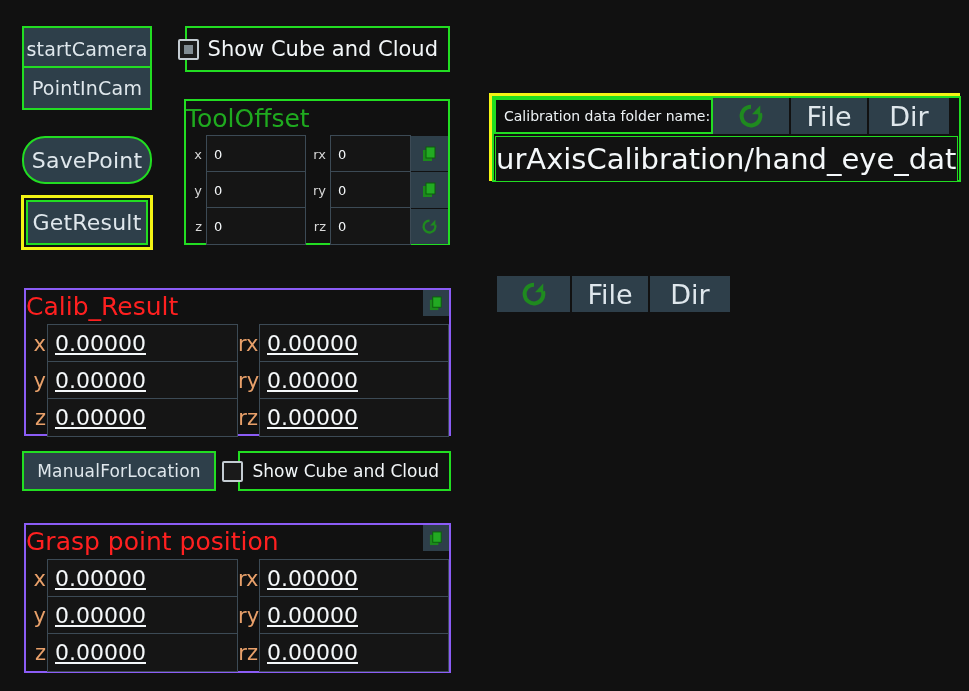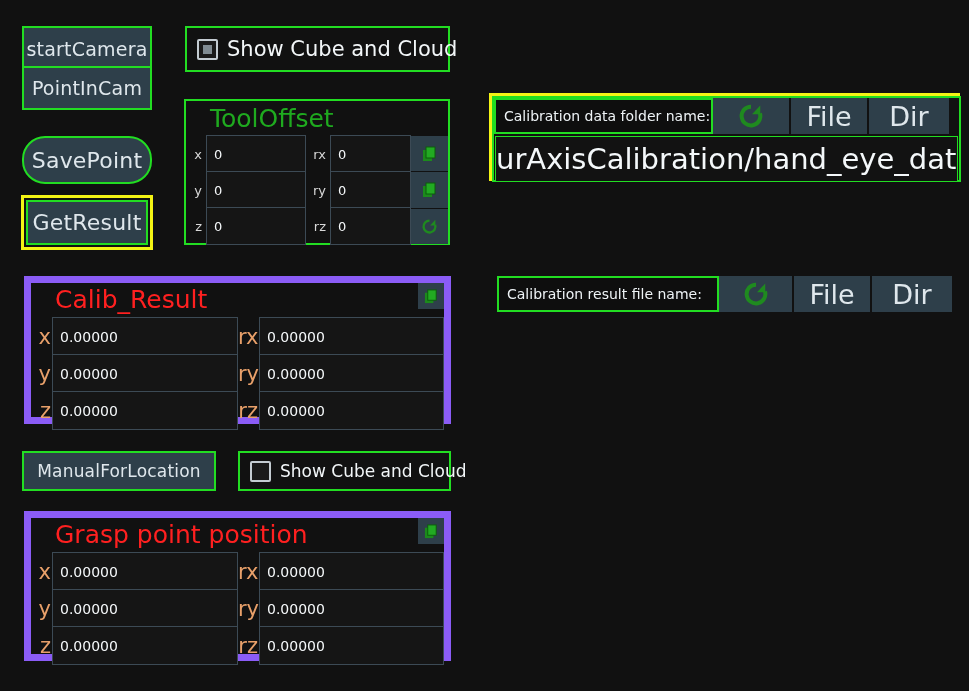--- a/index.html
+++ b/index.html
@@ -8,21 +8,21 @@
     background: #111111;
   }
   body {
     width: 969px;
     height: 691px;
     position: relative;
     font-family: "DejaVu Sans", sans-serif;
     color: #e8eef2;
     overflow: hidden;
   }
-  .abs { position: absolute; box-sizing: border-box; }
+  .abs { position: absolute; box-sizing: border-box; justify-content: flex-end; }
 
   
   .btn {
     background: #2e3f4a;
     border: 2px solid #22dd22;
     color: #dfe7ec;
     display: flex;
     align-items: center;
     justify-content: center;
     font-size: 19px;
@@ -55,24 +55,23 @@
   .cbox.partial::after {
     content: "";
     width: 9px; height: 9px;
     background: #808b92;
   }
   .checkrow .lbl { font-size: 21px; color: #f2f6f8; white-space: nowrap; }
 
   
   .group { background: #111111; }
   .group.green { border: 2px solid #22dd22; }
-  .group.red   { border: 7px solid #8b5cf6; }
+  .group.red   { border: 2px solid #8b5cf6; margin-top: 12px; }
   .group-title {
     font-size: 25px;
-    padding-left: 24px;
     line-height: 1;
   }
   .group.green .group-title { color: #1faa1f; }
   .group.red   .group-title { color: #ff2020; }
 
   .corner-btn {
     position: absolute;
     background: #2e3f4a;
     display: flex; align-items: center; justify-content: center;
     cursor: pointer;
@@ -101,21 +100,21 @@
   }
 
   
   .to .cell { height: 36px; }
   .to .tag { width: 16px; font-size: 13px; color: #d8d8d8; padding-right: 4px; }
   .to .field { flex: 1; height: 36px; font-size: 13px; padding-left: 7px; }
 
   
   .res .cell { height: 37px; }
   .res .tag { font-size: 21px; width: 20px; padding-right: 1px; overflow: hidden; }
-  .res .field { flex: 1; height: 37px; font-size: 14px; padding-left: 7px; }
+  .res .field { flex: 1; height: 37px; font-size: 22px; padding-left: 7px; text-decoration: underline; }
 
   
   .filepanel { background: #4c1d95; }
   .filepanel.focused { border: 3px solid #f4f414; }
   .fp-inner { border: 2px solid #22dd22; background: #111111; }
   .fp-head { display: flex; height: 36px; }
   .fp-label {
     border: 2px solid #22dd22;
     display: flex; align-items: center;
     padding: 0 8px;
@@ -343,21 +342,20 @@
     </div>
     <div class="fp-input" style="height:46px; margin:2px 1px 0 1px; width:calc(100% - 2px);">
       <span>urAxisCalibration/hand_eye_data</span>
     </div>
   </div>
 </div>
 
 <div class="abs filepanel" style="left:497px; top:276px; width:457px; height:84px;">
   <div class="fp-inner" style="width:100%; height:100%; border:none;">
     <div class="fp-head">
-      <div class="fp-label" style="width:222px;">Calibration result file name:</div>
       <div class="fp-btn" style="width:75px;">
         <svg class="icon-svg" width="30" height="30" viewBox="0 0 24 24">
           <path d="M12 4.5a7.5 7.5 0 1 0 7.2 5.4" fill="none" stroke="#1f8a1f" stroke-width="3.2" stroke-linecap="butt"></path>
           <path d="M19.4 3.6 L19.4 10.6 L12.8 10.6 Z" fill="#1f8a1f"></path>
         </svg>
       </div>
       <div class="fp-btn" style="width:78px;">
         <span>File</span>
       </div>
       <div class="fp-btn" style="width:80px; border-right:none;">

